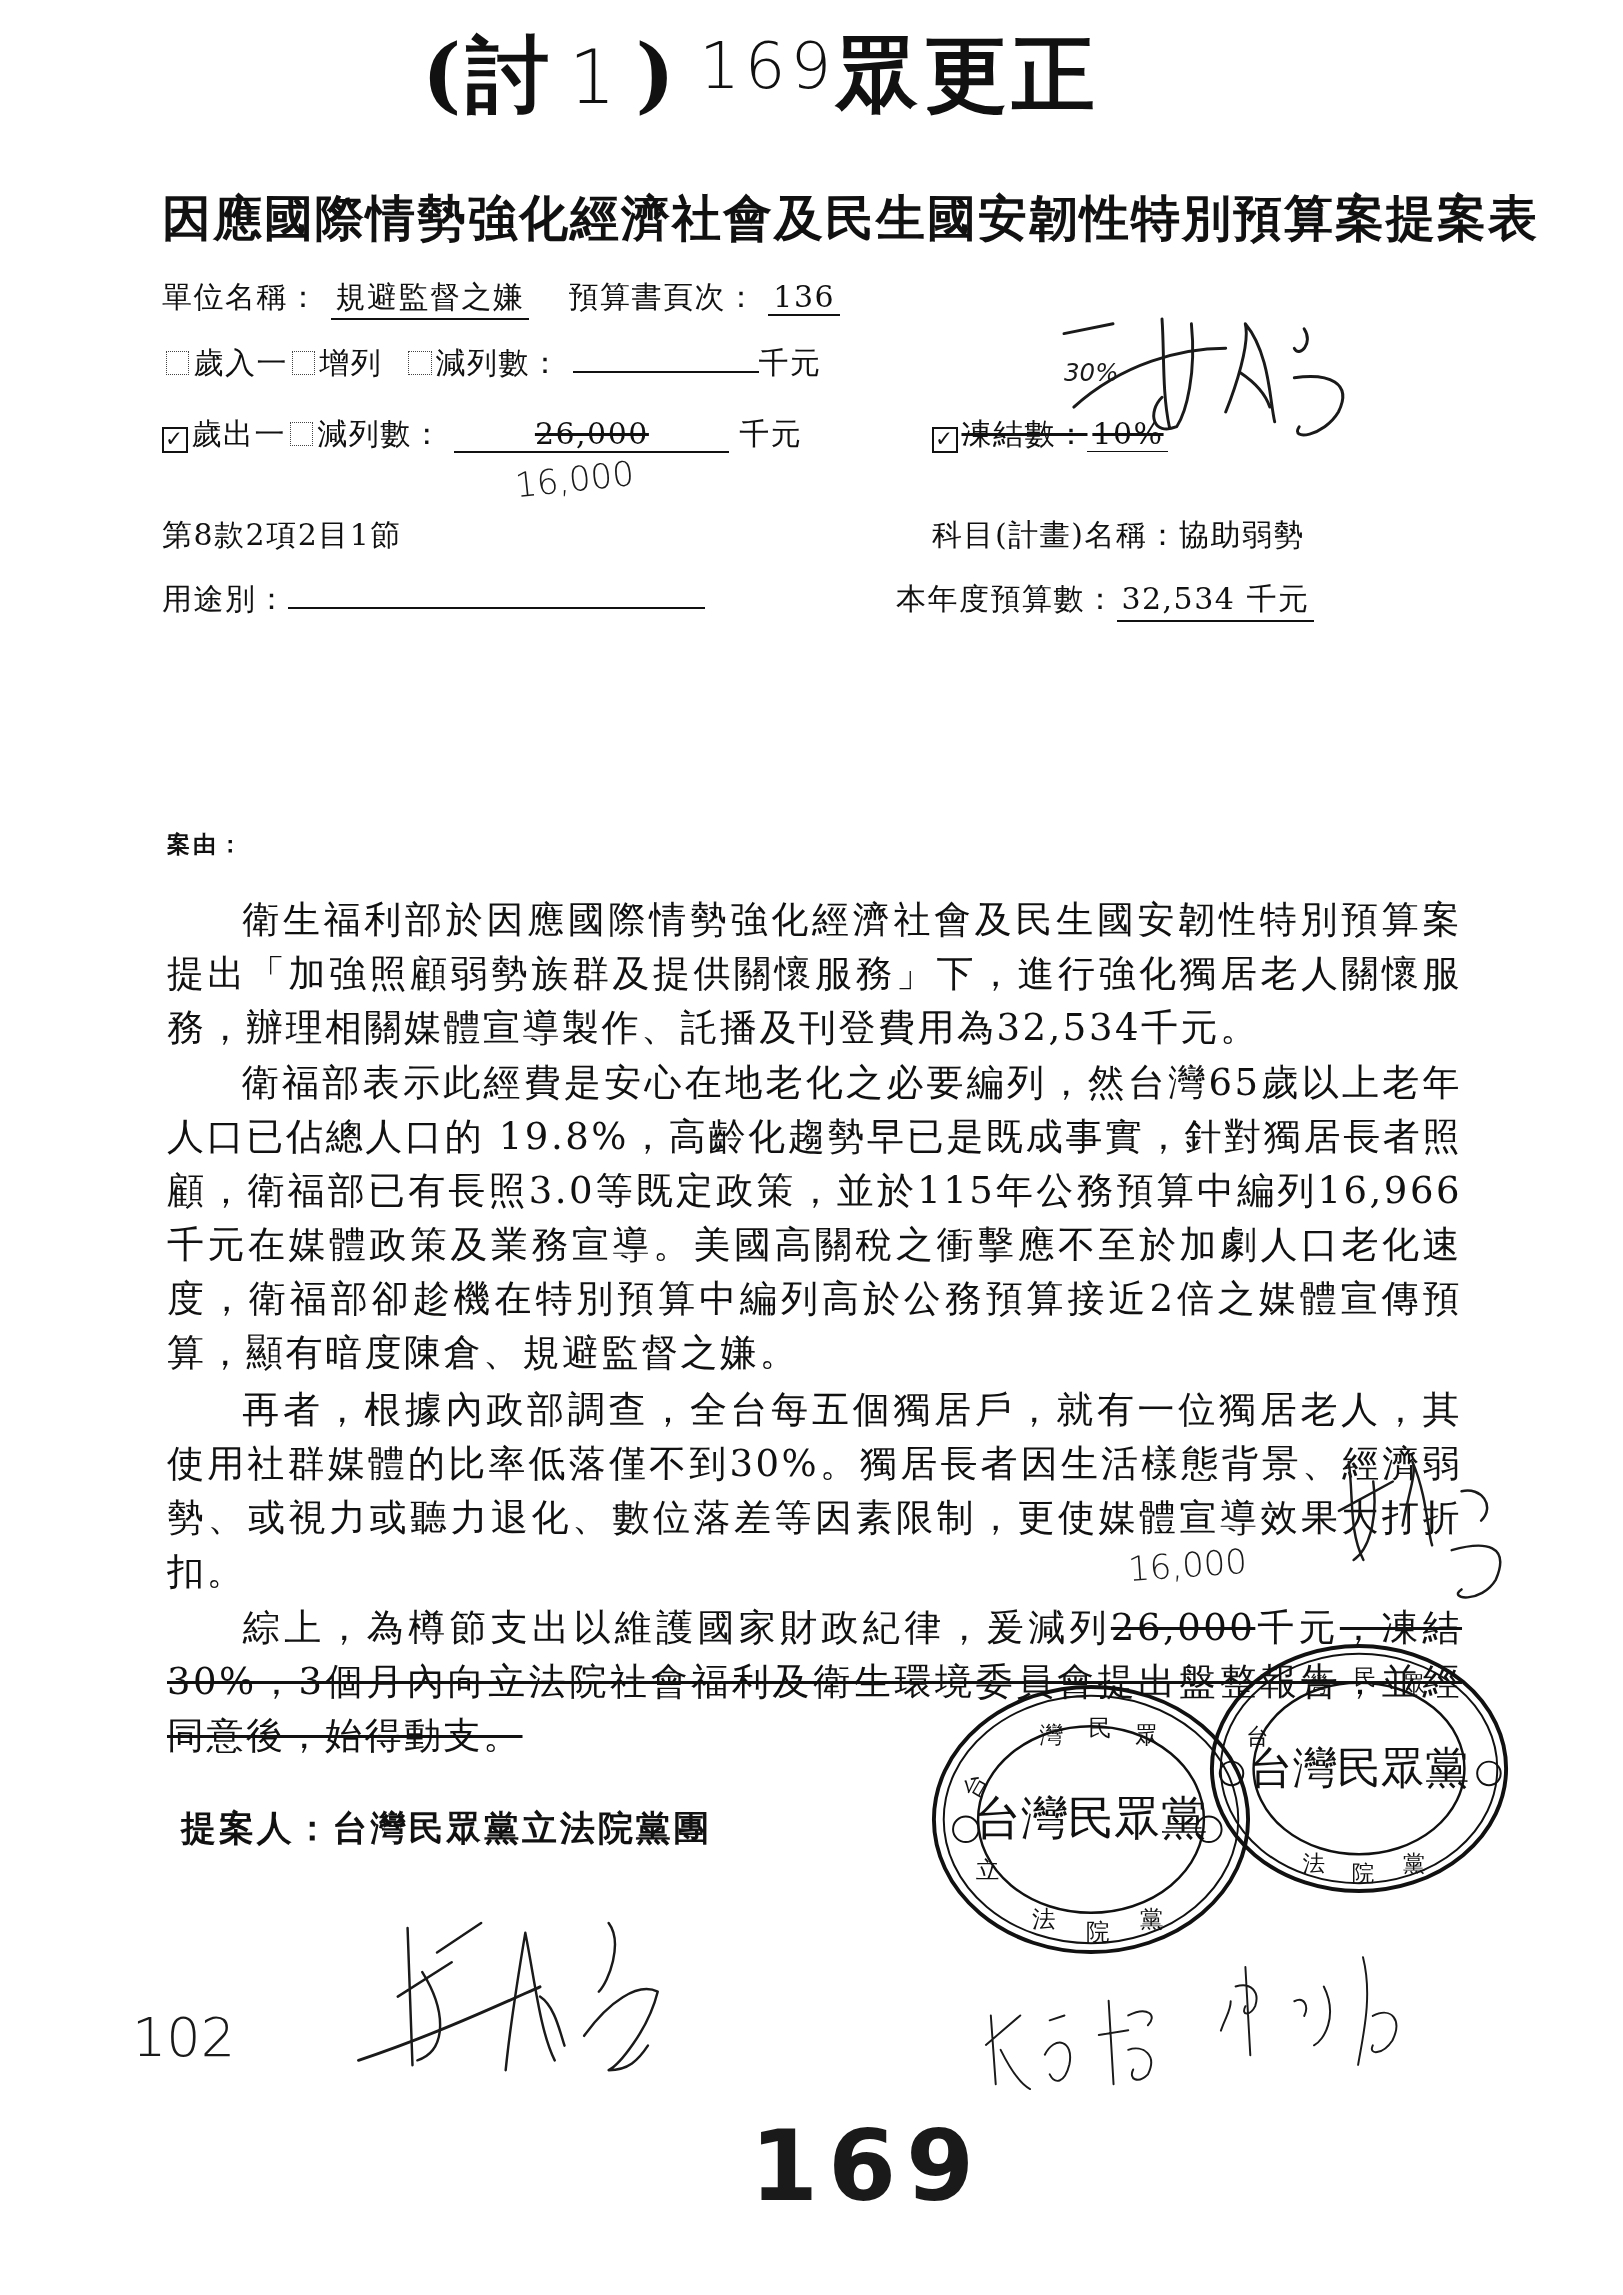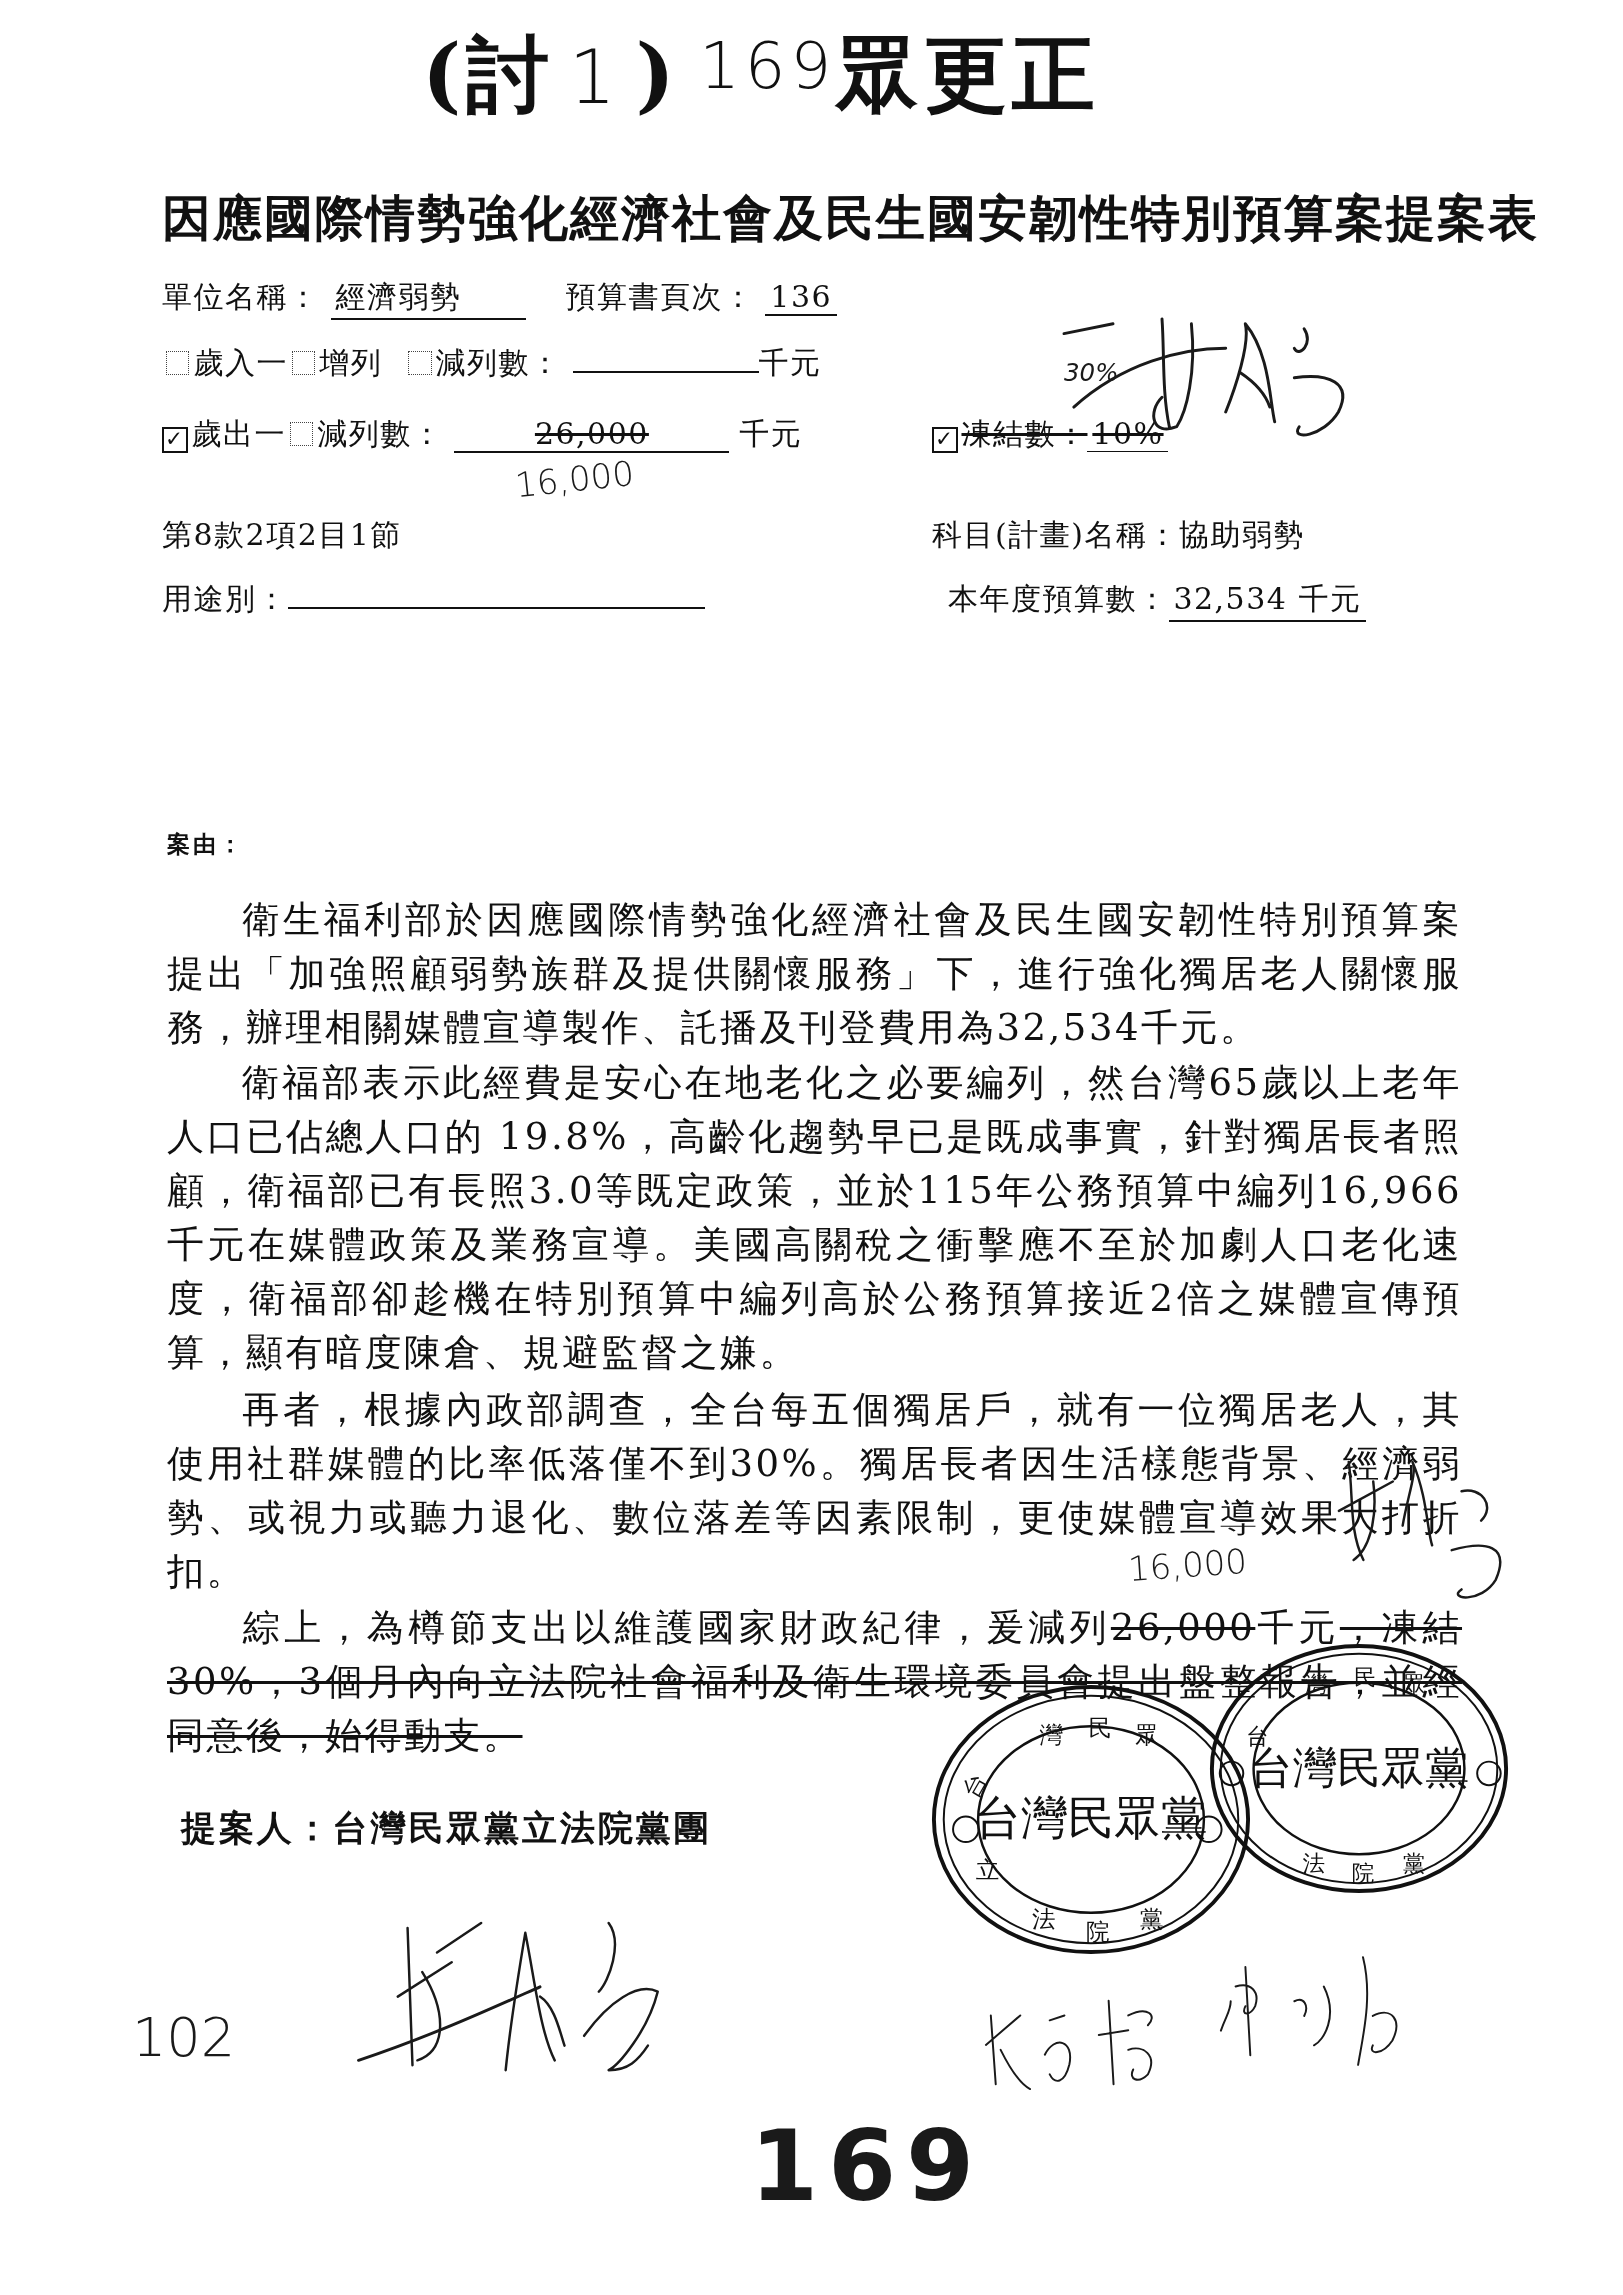--- a/index.html
+++ b/index.html
@@ -30,21 +30,21 @@
 <body>
 
 <div class="abs header-stamp">
   <span class="paren">(討</span><span class="num">1</span><span class="paren">)</span><span class="hand-num">169</span><span>眾更正</span>
 </div>
 
 <div class="abs title">因應國際情勢強化經濟社會及民生國安韌性特別預算案提案表</div>
 
 <div class="abs row" style="left:162px; top:277px;">
   <span>單位名稱：</span>
-  <span class="u" style="min-width:186px;">經濟弱勢</span>
+  <span class="u" style="min-width:186px;">規避監督之嫌</span>
   <span style="margin-left:28px;">預算書頁次：</span>
   <span class="u">136</span>
 </div>
 
 <div class="abs row" style="left:162px; top:343px;">
   <span class="box"></span><span>歲入一</span><span class="box"></span><span>增列</span>
   <span class="box" style="margin-left:14.7px;"></span><span>減列數：</span>
   <span class="blank" style="width:186px;"></span><span>千元</span>
 </div>
 
@@ -68,21 +68,21 @@
 </svg>
 
 <div class="abs row" style="left:162px; top:515px;">第8款2項2目1節</div>
 <div class="abs row" style="left:932px; top:515px;">
   <span>科目(計畫)名稱：</span><span>協助弱勢</span>
 </div>
 
 <div class="abs row" style="left:162px; top:579px;">
   <span>用途別：</span><span class="blank" style="width:417px;"></span>
 </div>
-<div class="abs row" style="left:948px; top:579px;">
+<div class="abs row" style="left:896px; top:579px;">
   <span>本年度預算數：</span><span class="u"><span>32,534</span> <span>千元</span></span>
 </div>
 
 <div class="abs section-h">案由：</div>
 
 <div class="abs para" style="top:893px;"><span class="indent"></span><span>衛生福利部於因應國際情勢強化經濟社會及民生國安韌性特別預算案提出「加強照顧弱勢族群及提供關懷服務」下，進行強化獨居老人關懷服務，辦理相關媒體宣導製作、託播及刊登費用為32,534千元。</span></div>
 <div class="abs para" style="top:1056px;"><span class="indent"></span><span>衛福部表示此經費是安心在地老化之必要編列，然台灣65歲以上老年人口已佔總人口的 19.8%，高齡化趨勢早已是既成事實，針對獨居長者照顧，衛福部已有長照3.0等既定政策，並於115年公務預算中編列16,966千元在媒體政策及業務宣導。美國高關稅之衝擊應不至於加劇人口老化速度，衛福部卻趁機在特別預算中編列高於公務預算接近2倍之媒體宣傳預算，顯有暗度陳倉、規避監督之嫌。</span></div>
 <div class="abs para" style="top:1383px;"><span class="indent"></span><span>再者，根據內政部調查，全台每五個獨居戶，就有一位獨居老人，其使用社群媒體的比率低落僅不到30%。獨居長者因生活樣態背景、經濟弱勢、或視力或聽力退化、數位落差等因素限制，更使媒體宣導效果大打折扣。</span></div>
 
 <div class="abs para" style="top:1601px;"><span class="indent"></span><span>綜上，為樽節支出以維護國家財政紀律，爰減列</span><span class="strike">26,000</span><span>千元</span><span class="strike">，凍結30%，3個月內向立法院社會福利及衛生環境委員會提出盤整報告，並經同意後，始得動支。</span></div>

